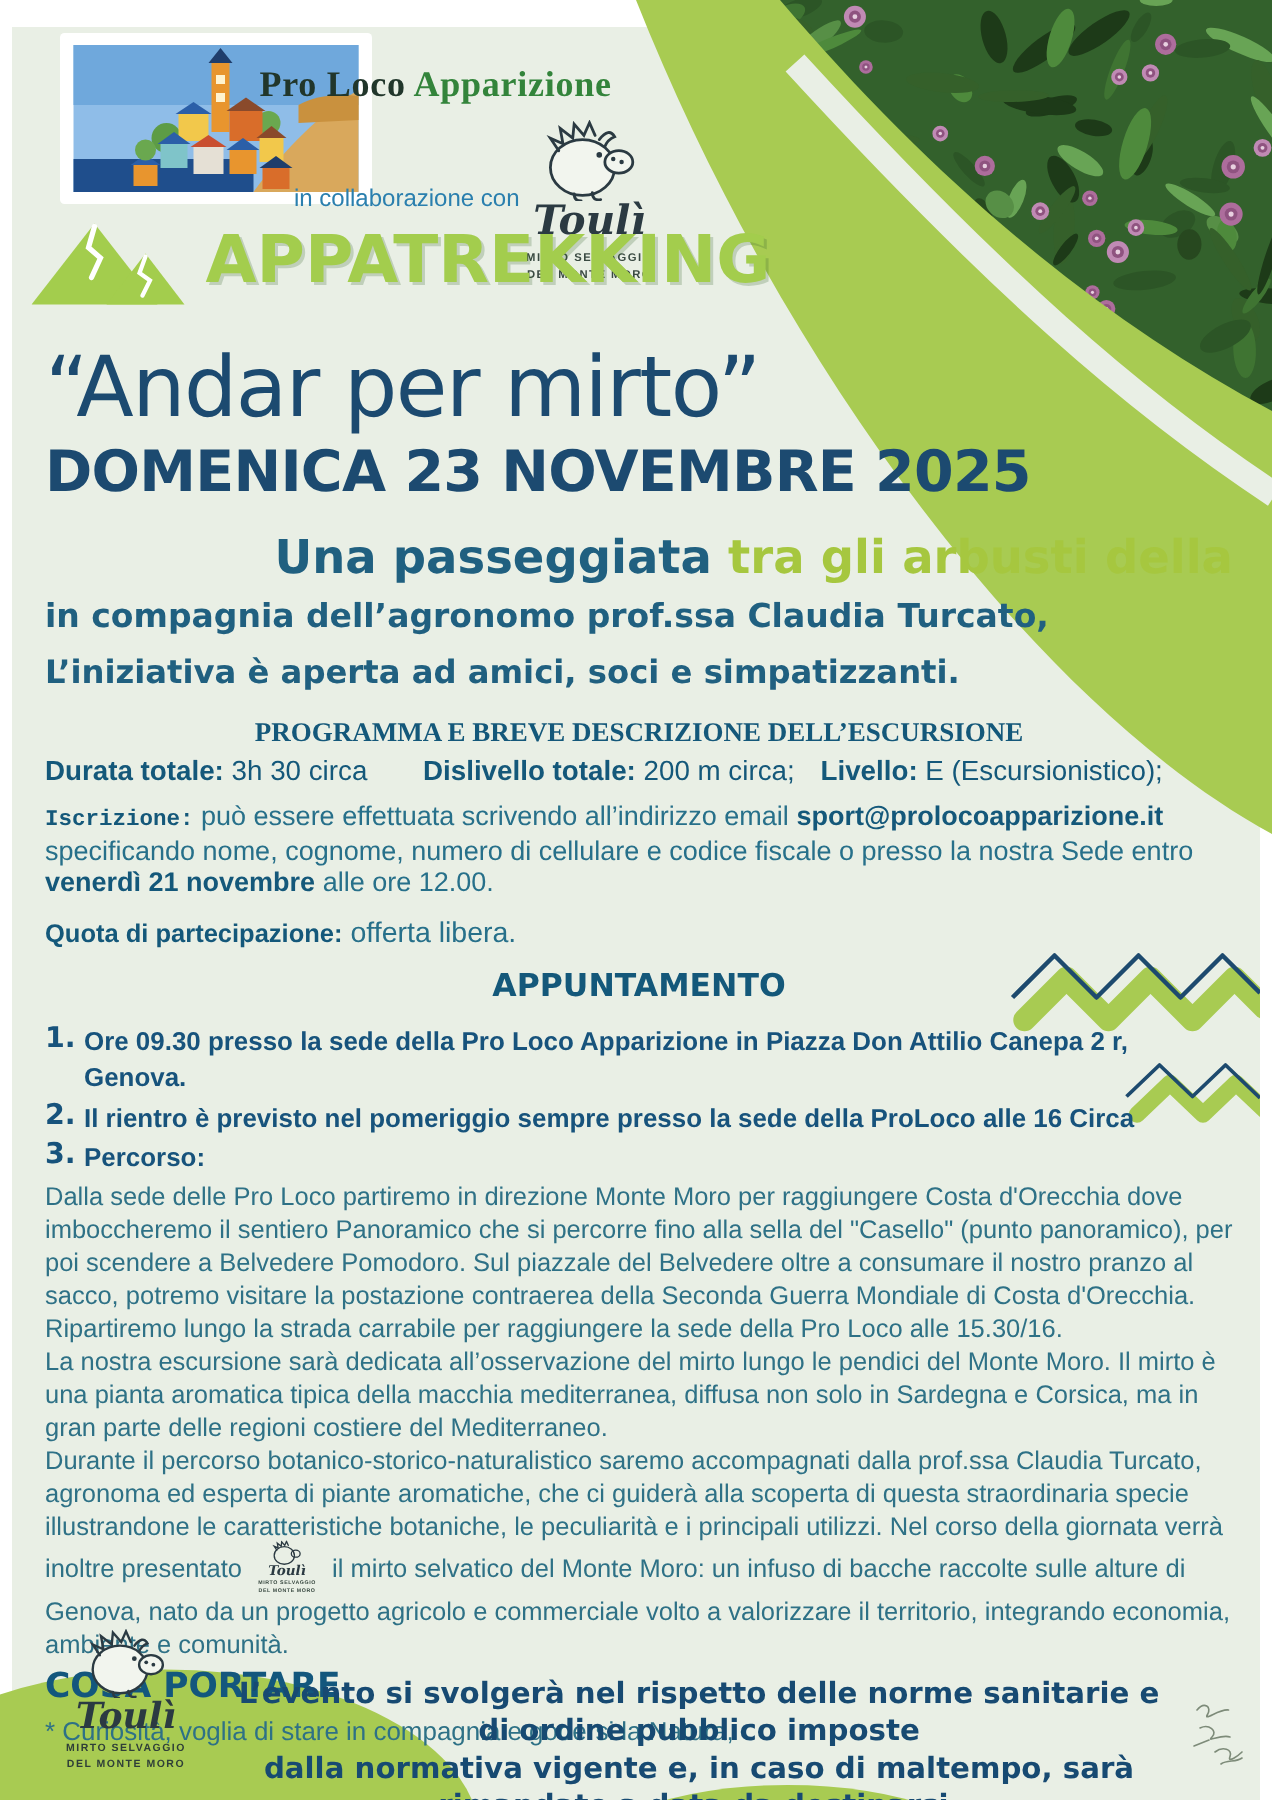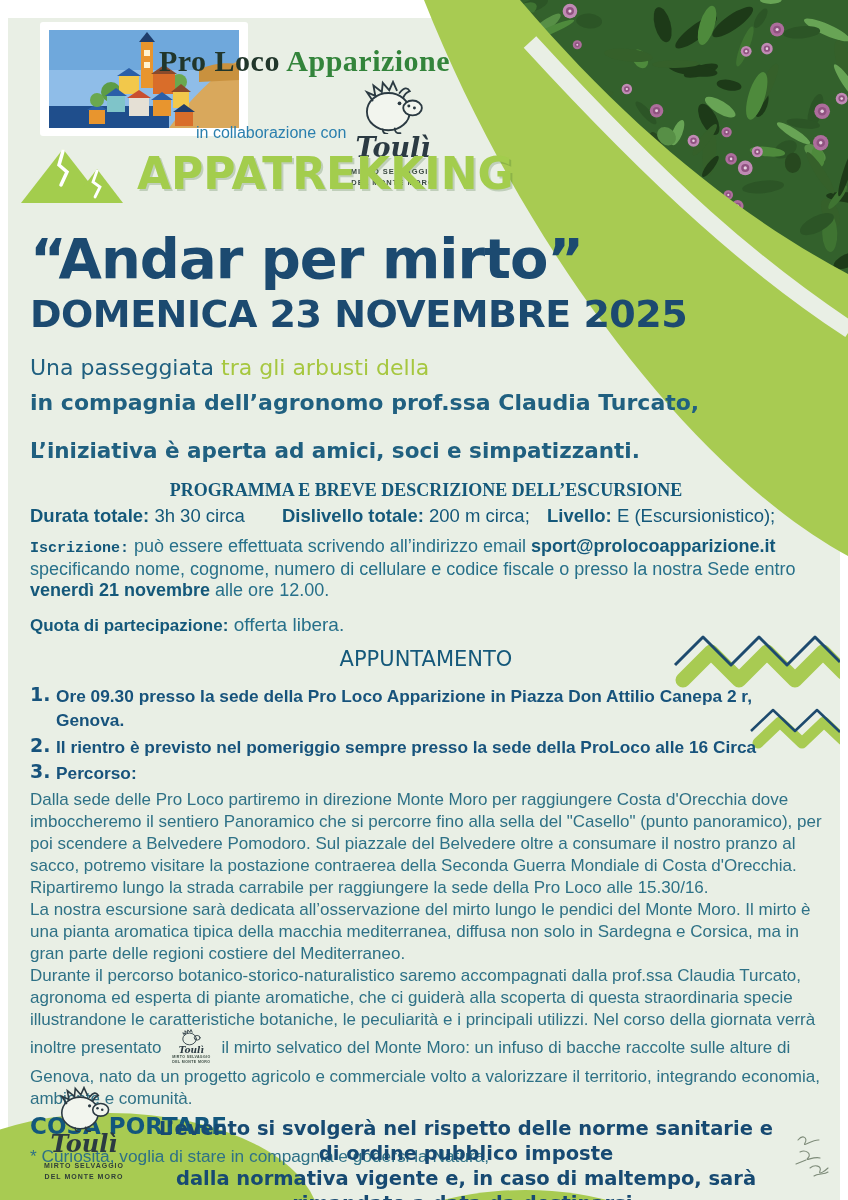--- a/index.html
+++ b/index.html
@@ -22,61 +22,61 @@
     position:absolute;left:8px;top:18px;width:832px;height:1182px;
     background:var(--bg);overflow:hidden;
   }
   
   #photoSwoosh{position:absolute;top:0;right:0;width:460px;height:640px;z-index:2;pointer-events:none;}
   #zigzags{position:absolute;top:615px;right:8px;width:177px;height:150px;z-index:2;pointer-events:none;}
   #footerBlobs{position:absolute;left:0;bottom:0;width:832px;height:120px;z-index:1;pointer-events:none;}
   
   .header-item{position:absolute;z-index:3;}
   .painting{left:40px;top:22px;width:208px;height:114px;}
-  .org-name{left:159px;top:44px;font-family:"Liberation Serif", serif;font-weight:bold;font-size:30px;letter-spacing:.5px;}
+  .org-name{left:173px;top:44px;font-family:"Liberation Serif", serif;font-weight:bold;font-size:24px;letter-spacing:.5px;}
   .org-name .p1{color:#21362b;}
   .org-name .p2{color:var(--darkgreen);}
   .collab{left:196px;top:124px;font-size:16px;color:var(--collab);}
   .touli{display:flex;flex-direction:column;align-items:center;text-align:center;}
   .touli-top{left:338px;top:80px;width:110px;}
   .touli-name{font-family:"DejaVu Serif", serif;font-style:italic;font-weight:bold;color:#2b3a42;}
   .touli-top .touli-name{font-size:27px;line-height:1;}
   .touli-cap{font-size:7.5px;font-weight:bold;letter-spacing:1px;color:#3a4a42;line-height:1.5;margin-top:5px;}
   .appa{left:21px;top:145px;display:flex;align-items:center;}
   .appa-text{
     font-family:"DejaVu Sans", sans-serif;font-weight:800;font-size:44px;line-height:1;
     color:#a3cd4d;letter-spacing:0px;margin-left:8px;margin-bottom:2px;
     text-shadow:2px 2px 0 rgba(47,94,35,.22);
   }
   
   .content{position:relative;z-index:3;padding:232px 26px 0 30px;}
   .main-title{
-    font-family:"DejaVu Sans", sans-serif;font-weight:700;font-size:56px;line-height:.95;
+    font-family:"DejaVu Sans", sans-serif;font-weight:400;font-size:56px;line-height:.95;
     color:var(--navy);letter-spacing:-1px;
   }
   .date-line{
     font-family:"DejaVu Sans", sans-serif;font-weight:800;font-size:38px;line-height:1;
     color:var(--navy);margin-top:10px;letter-spacing:-.5px;
   }
-  .sub1{margin-top:24px;font-family:"DejaVu Sans", sans-serif;font-weight:400;font-size:22px;line-height:1;color:#206080;}
+  .sub1{margin-top:24px;font-family:"DejaVu Sans", sans-serif;font-weight:700;font-size:31px;line-height:1;color:#206080;text-align:right;}
   .sub1 .grn, .sub2{color:var(--green);}
   .sub2{margin-top:12px;font-family:"DejaVu Sans", sans-serif;font-weight:800;font-size:29px;line-height:1;}
   .sub3{margin-top:13px;font-family:"DejaVu Sans", sans-serif;font-weight:bold;font-size:22px;line-height:1;color:#206080;}
-  .sub4{margin-top:26px;font-family:"DejaVu Sans", sans-serif;font-weight:bold;font-size:21.5px;line-height:1;color:#206080;}
+  .sub4{margin-top:15px;font-family:"DejaVu Sans", sans-serif;font-weight:bold;font-size:21.5px;line-height:1;color:#206080;}
   .prog-head{margin-top:18px;text-align:center;font-family:Liberation Serif, serif;font-weight:800;font-size:18px;color:var(--teal-head);}
   .details{margin-top:4px;display:flex;font-size:18.5px;color:var(--teal-head);}
   .details b{font-weight:800;}
   .det1{width:252px;}
   .det2{width:265px;}
   .iscr{margin-top:9px;font-size:18px;line-height:21px;color:#27708a;}
   .iscr b{color:var(--teal-head);font-weight:800;}
   .iscr .lab{font-size:15px;font-family:Liberation Mono, monospace;}
   .quota{margin-top:13px;font-size:19px;color:#27708a;}
   .quota b{color:var(--teal-head);font-weight:800;font-size:17px;}
-  .app-head{margin-top:11px;text-align:center;font-family:"DejaVu Sans", sans-serif;font-weight:400;font-size:21px;color:var(--teal-head);}
+  .app-head{margin-top:11px;text-align:center;font-family:"DejaVu Sans", sans-serif;font-weight:700;font-size:21px;color:var(--teal-head);}
   .num-list{margin-top:11px;}
   .num-item{display:flex;line-height:24.5px;color:#17537c;}
   .num-item .num{font-family:"DejaVu Sans", sans-serif;font-weight:800;font-size:19px;width:26px;flex:none;}
   .num-item .txt{font-weight:bold;font-size:17.3px;padding-top:2px;}
   .paras{margin-top:3px;font-size:17px;line-height:22px;color:var(--body-teal);}
   .inline-touli{
     display:inline-flex;flex-direction:column;align-items:center;vertical-align:middle;
     width:44px;margin:0 8px;line-height:1;position:relative;top:-2px;
   }
   .inline-touli .touli-name{font-size:9px;}

